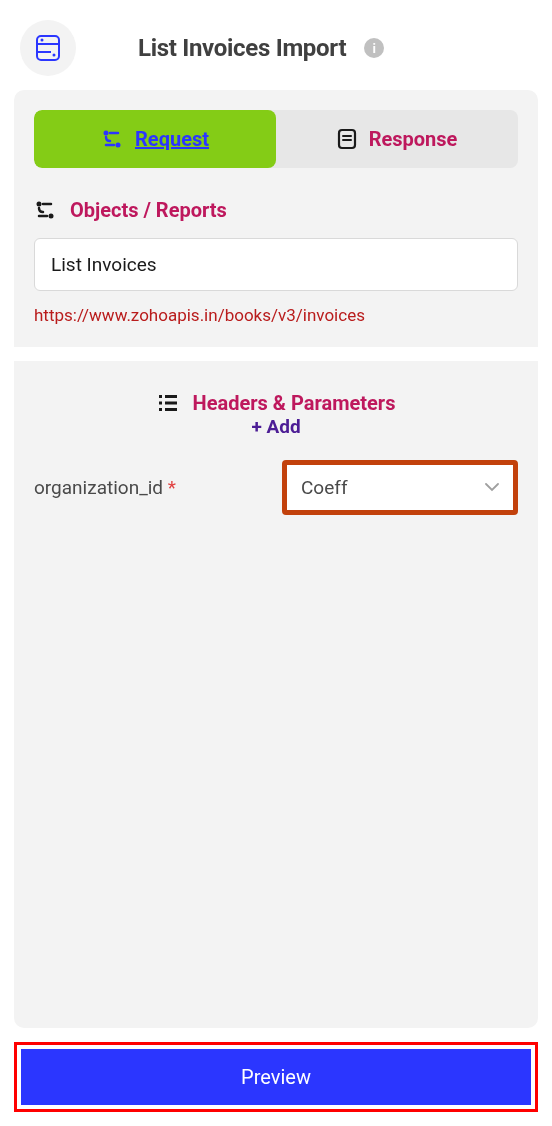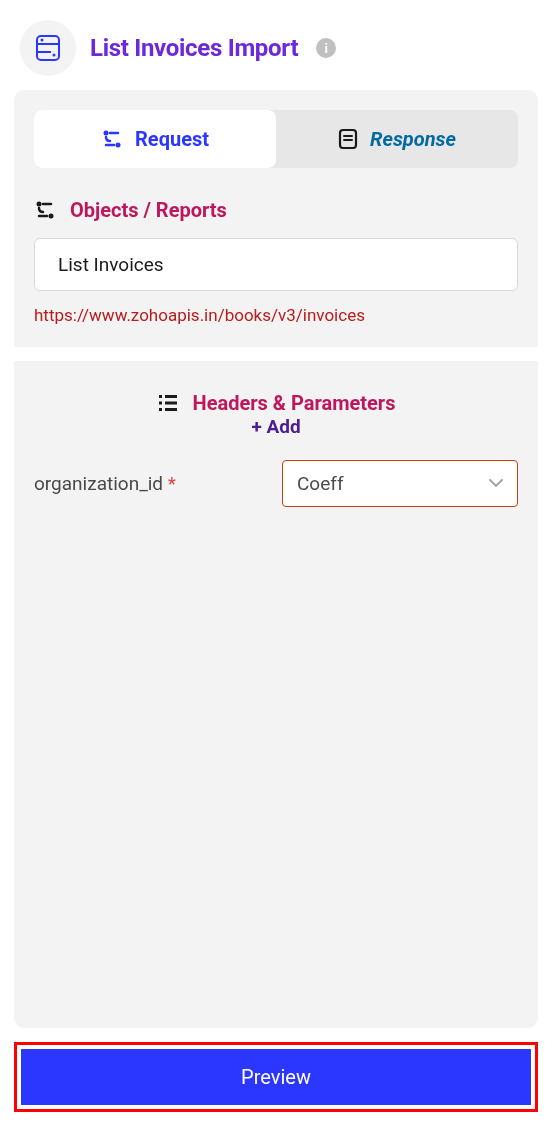--- a/index.html
+++ b/index.html
@@ -30,22 +30,23 @@
       background: #f3f3f3;
       border-radius: 50%;
       display: flex;
       align-items: center;
       justify-content: center;
     }
     
     .header-title {
       font-size: 24px;
       font-weight: 700;
-      color: #6d28d9;
+      color: #404040;
       letter-spacing: -0.3px;
+      margin-left: 48px;
     }
     
     .info-icon {
       width: 20px;
       height: 20px;
       background: #c0c0c0;
       border-radius: 50%;
       display: inline-flex;
       align-items: center;
       justify-content: center;
@@ -79,28 +80,28 @@
       display: flex;
       align-items: center;
       justify-content: center;
       gap: 12px;
       cursor: pointer;
       font-size: 20px;
       font-weight: 700;
     }
     
     .tab.active {
-      background: #ffffff;
+      background: #84cc16;
       color: #2b36ff;
       border-radius: 8px;
+      text-decoration: underline;
     }
     
     .tab.inactive {
-      color: #0369a1;
-      font-style: italic;
+      color: #be185d;
     }
     
     .section {
       margin-top: 30px;
     }
     
     .section-header {
       display: flex;
       align-items: center;
       gap: 14px;
@@ -122,21 +123,21 @@
       font-weight: 700;
       cursor: pointer;
     }
     
     .input-field {
       margin-top: 16px;
       width: 100%;
       background: #ffffff;
       border: 1px solid #d9d9d9;
       border-radius: 6px;
-      padding: 14px 23px;
+      padding: 14px 16px;
       font-size: 19px;
       color: #1a1a1a;
       outline: none;
     }
     
     .url-text {
       margin-top: 14px;
       font-size: 17px;
       color: #b91c1c;
     }
@@ -162,21 +163,21 @@
       flex: 1;
     }
     
     .param-required {
       color: #e04040;
     }
     
     .select-field {
       width: 236px;
       background: #ffffff;
-      border: 1px solid #c2410c;
+      border: 5px solid #c2410c;
       border-radius: 4px;
       padding: 11px 14px;
       display: flex;
       align-items: center;
       justify-content: space-between;
       cursor: pointer;
     }
     
     .select-value {
       font-size: 19px;

